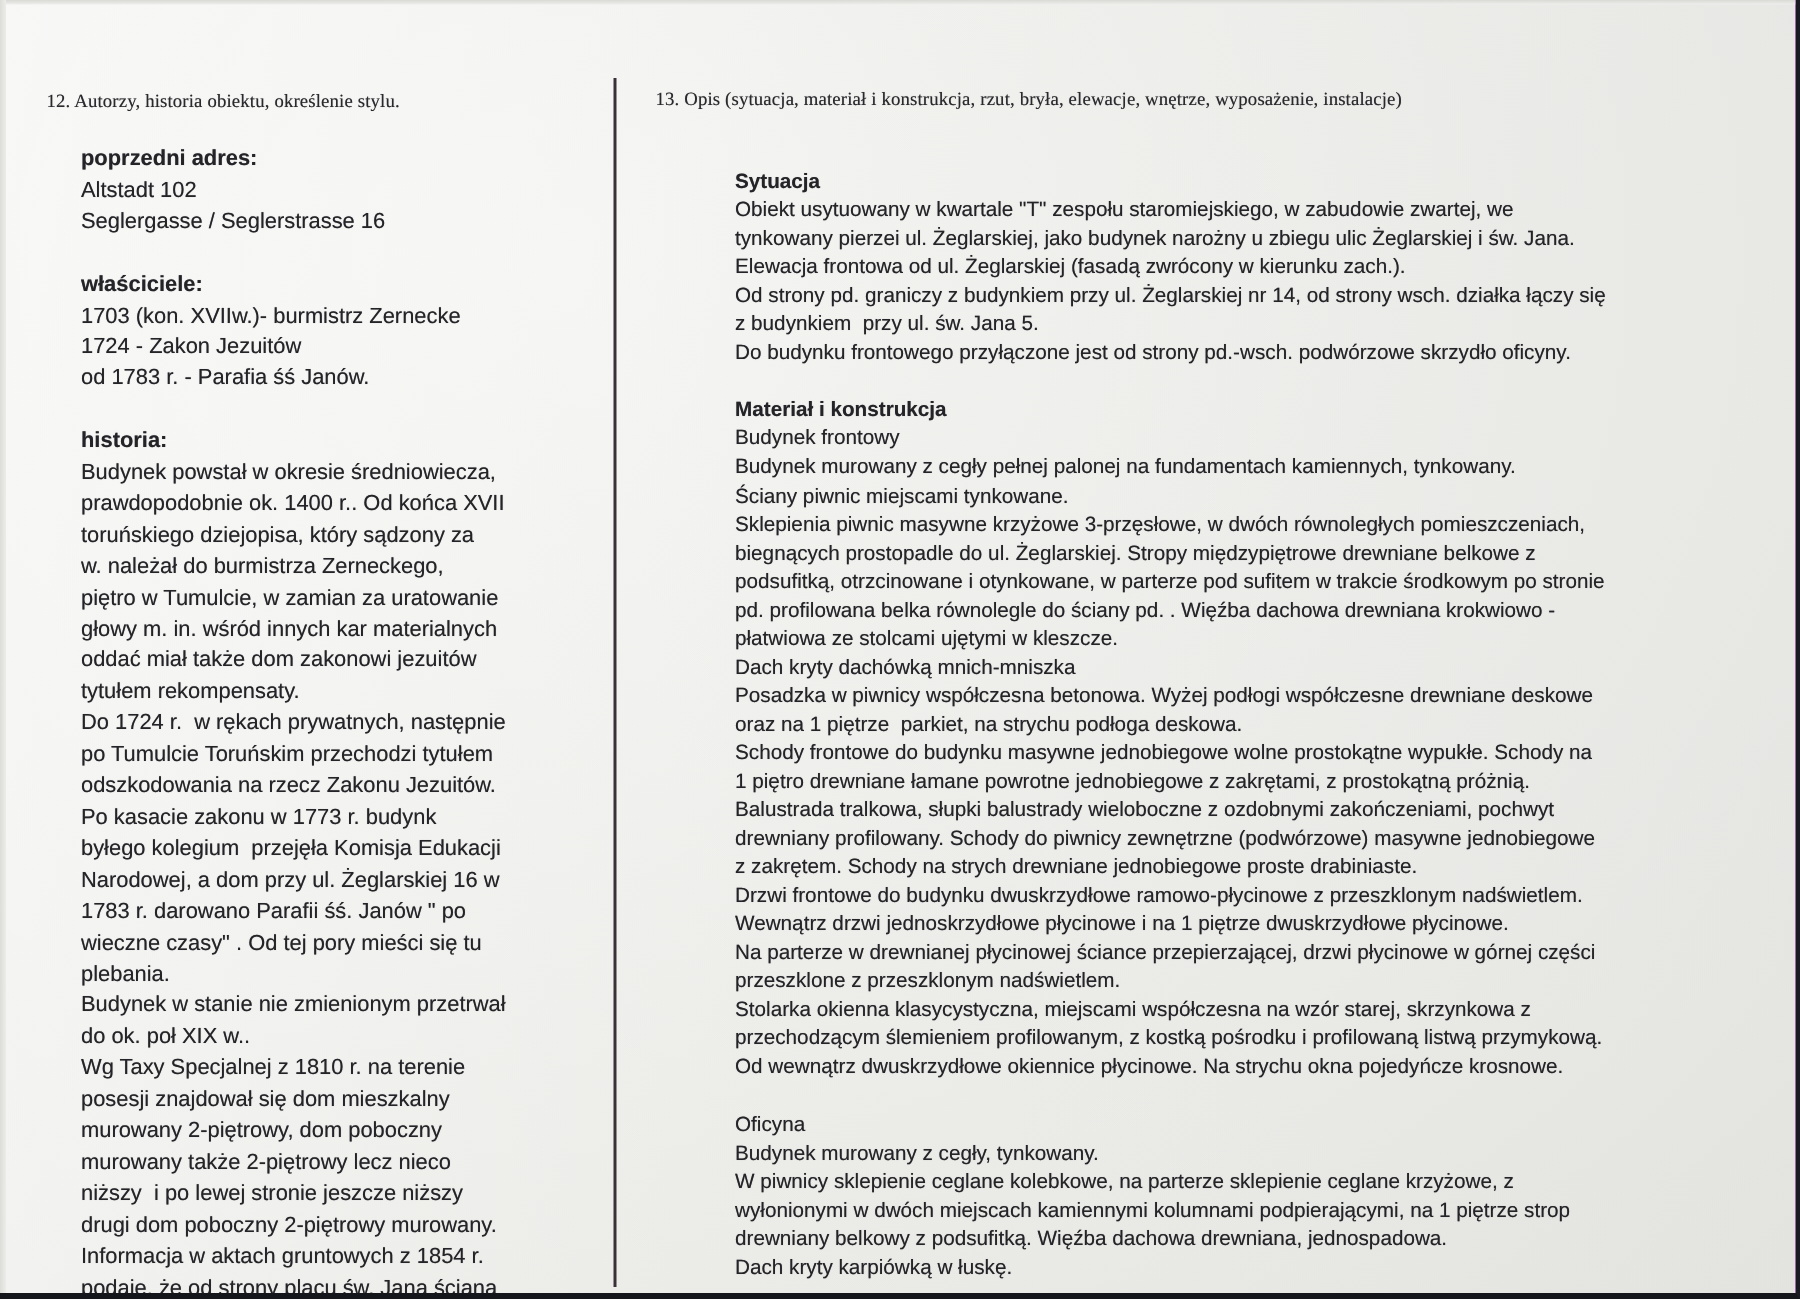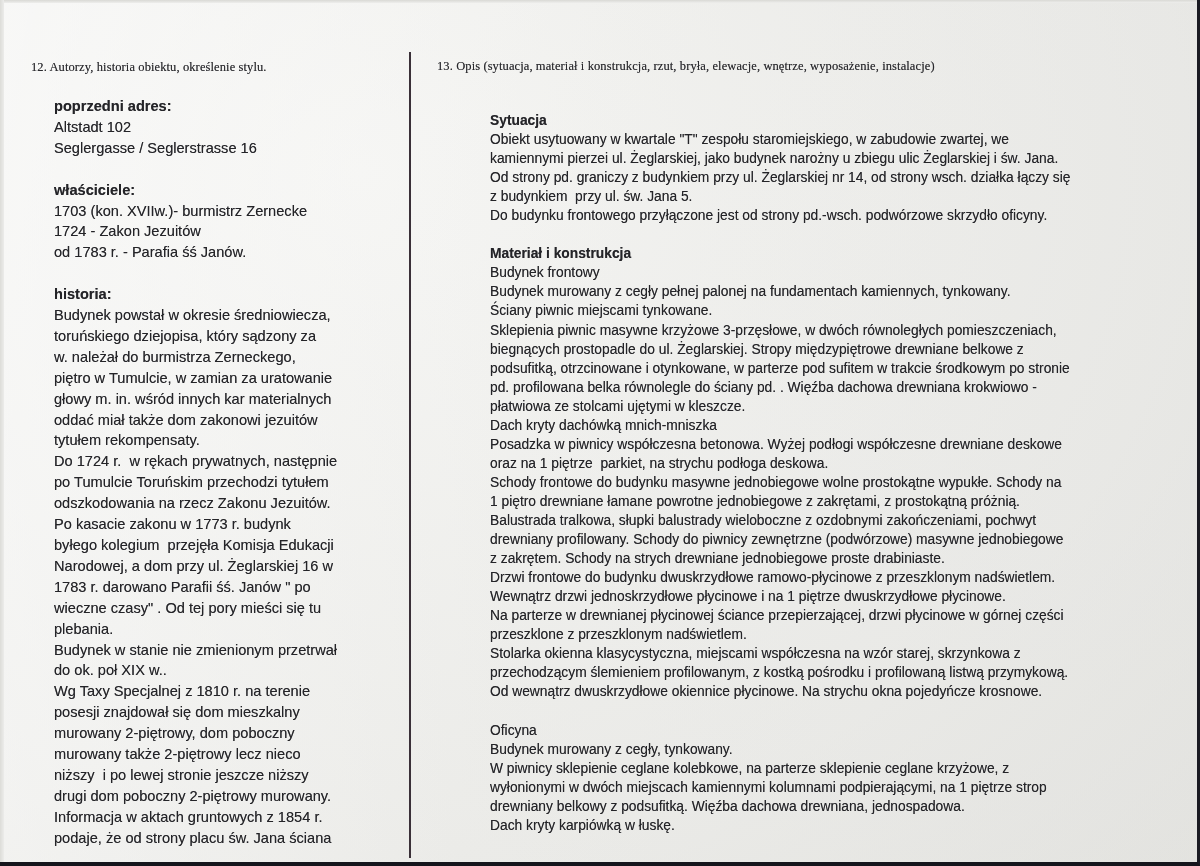--- a/index.html
+++ b/index.html
@@ -121,20 +121,21 @@
       <div class="blk">
         <div class="ln b">właściciele:</div>
         <div class="ln">1703 (kon. XVIIw.)- burmistrz Zernecke</div>
         <div class="ln">1724 - Zakon Jezuitów</div>
         <div class="ln">od 1783 r. - Parafia śś Janów.</div>
       </div>
       <div class="spacer"></div>
       <div class="blk">
         <div class="ln b">historia:</div>
         <div class="ln">Budynek powstał w okresie średniowiecza,</div>
+        <div class="ln">prawdopodobnie ok. 1400 r.. Od końca XVII</div>
         <div class="ln">toruńskiego dziejopisa, który sądzony za</div>
         <div class="ln">w. należał do burmistrza Zerneckego,</div>
         <div class="ln">piętro w Tumulcie, w zamian za uratowanie</div>
         <div class="ln">głowy m. in. wśród innych kar materialnych</div>
         <div class="ln">oddać miał także dom zakonowi jezuitów</div>
         <div class="ln">tytułem rekompensaty.</div>
         <div class="ln">Do 1724 r.  w rękach prywatnych, następnie</div>
         <div class="ln">po Tumulcie Toruńskim przechodzi tytułem</div>
         <div class="ln">odszkodowania na rzecz Zakonu Jezuitów.</div>
         <div class="ln">Po kasacie zakonu w 1773 r. budynk</div>
@@ -152,21 +153,22 @@
         <div class="ln">niższy  i po lewej stronie jeszcze niższy</div>
         <div class="ln">drugi dom poboczny 2-piętrowy murowany.</div>
         <div class="ln">Informacja w aktach gruntowych z 1854 r.</div>
         <div class="ln">podaje, że od strony placu św. Jana ściana</div>
       </div>
     </div>
   <div class="col col-right" id="right-column">
       <div class="blk">
         <div class="ln b">Sytuacja</div>
         <div class="ln">Obiekt usytuowany w kwartale "T" zespołu staromiejskiego, w zabudowie zwartej, we</div>
-        <div class="ln">kamiennymi pierzei ul. Żeglarskiej, jako budynek narożny u zbiegu ulic Żeglarskiej i św. Jana.</div>
+        <div class="ln">tynkowany pierzei ul. Żeglarskiej, jako budynek narożny u zbiegu ulic Żeglarskiej i św. Jana.</div>
+        <div class="ln">Elewacja frontowa od ul. Żeglarskiej (fasadą zwrócony w kierunku zach.).</div>
         <div class="ln">Od strony pd. graniczy z budynkiem przy ul. Żeglarskiej nr 14, od strony wsch. działka łączy się</div>
         <div class="ln">z budynkiem  przy ul. św. Jana 5.</div>
         <div class="ln">Do budynku frontowego przyłączone jest od strony pd.-wsch. podwórzowe skrzydło oficyny.</div>
       </div>
       <div class="spacer-r"></div>
       <div class="blk">
         <div class="ln b">Materiał i konstrukcja</div>
         <div class="ln">Budynek frontowy</div>
         <div class="ln">Budynek murowany z cegły pełnej palonej na fundamentach kamiennych, tynkowany.</div>
         <div class="ln">Ściany piwnic miejscami tynkowane.</div>

